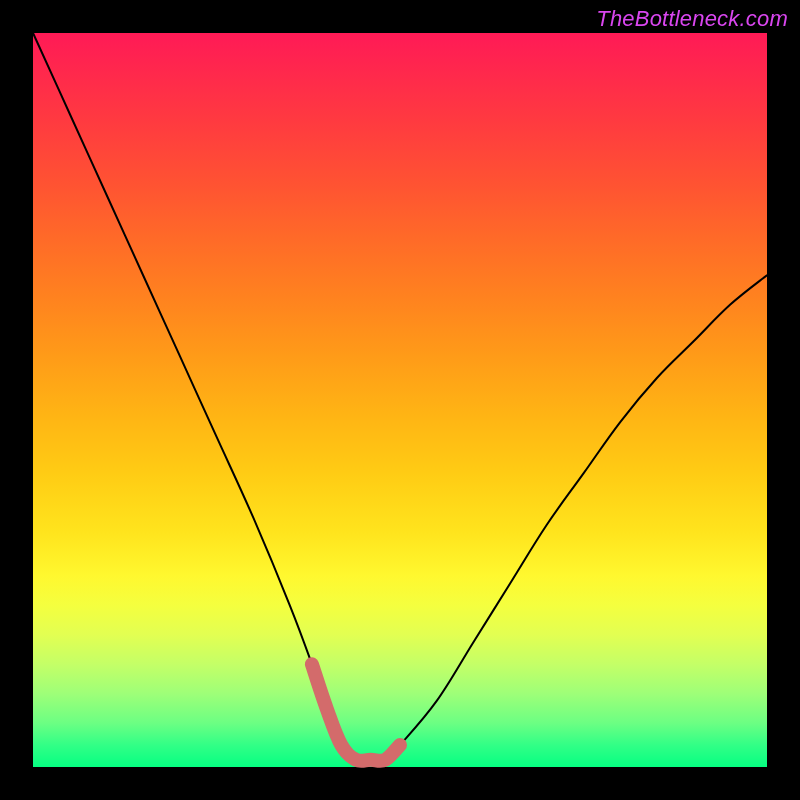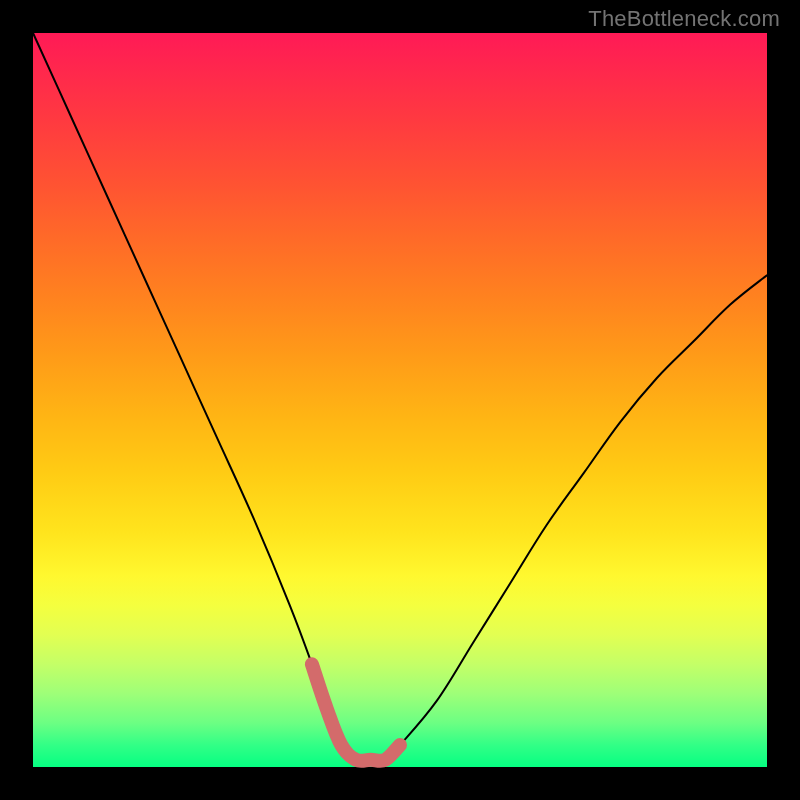--- a/index.html
+++ b/index.html
@@ -44,25 +44,26 @@
       #c4ff67 86%,
       #9eff78 90%,
       #6cff83 94%,
       #32ff86 97%,
       #06ff82 100%
     );
   }
   .watermark {
     position: absolute;
     top: 6px;
-    right: 20px;
-    color: #737373;
+    right: 12px;
+    color: #d946ef;
     font-size: 22px;
     letter-spacing: 0.2px;
     font-weight: 400;
+    font-style: italic;
   }
   svg.curve {
     position: absolute;
     left: 0;
     top: 0;
     width: 734px;
     height: 734px;
     overflow: visible;
   }
 </style>

